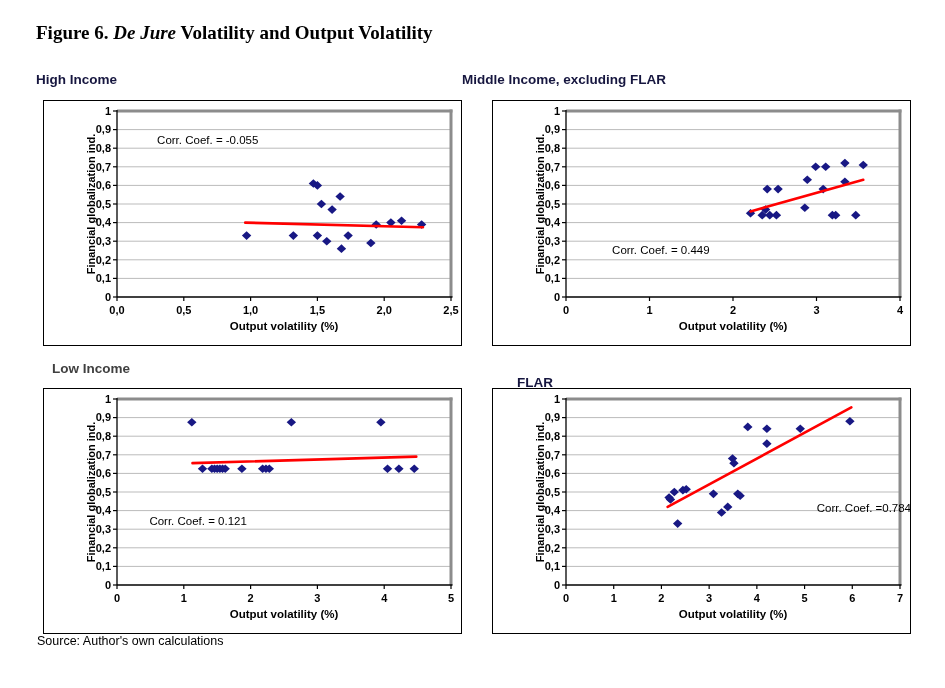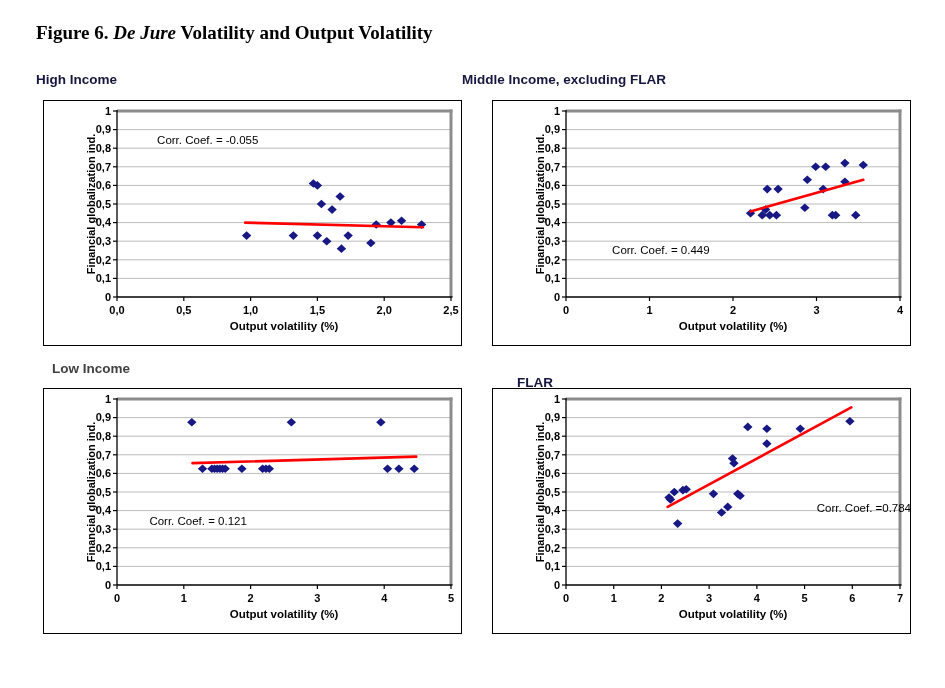--- a/index.html
+++ b/index.html
@@ -316,13 +316,14 @@
         <path d="M 250.09142857142857 37.900000000000006 L 254.79142857142855 33.60000000000001 L 259.49142857142857 37.900000000000006 L 254.79142857142855 42.2 Z" fill="#181884"></path>
         <path d="M 269.1771428571429 39.76000000000002 L 273.87714285714287 35.46000000000002 L 278.57714285714286 39.76000000000002 L 273.87714285714287 44.06000000000002 Z" fill="#181884"></path>
         <path d="M 269.1771428571429 54.639999999999986 L 273.87714285714287 50.33999999999999 L 278.57714285714286 54.639999999999986 L 273.87714285714287 58.93999999999998 Z" fill="#181884"></path>
         <path d="M 302.57714285714286 39.76000000000002 L 307.27714285714285 35.46000000000002 L 311.97714285714284 39.76000000000002 L 307.27714285714285 44.06000000000002 Z" fill="#181884"></path>
         <path d="M 352.2 32.31999999999999 L 356.9 28.019999999999992 L 361.59999999999997 32.31999999999999 L 356.9 36.61999999999999 Z" fill="#181884"></path>
         <line x1="174.63142857142856" y1="117.88000000000001" x2="358.3314285714286" y2="18.370000000000005" stroke="#ff0000" stroke-width="2.6" stroke-linecap="round"></line>
         <text x="418.022" y="122.53" text-anchor="end" font-size="11.5" fill="#000000">Corr. Coef. =0.784</text>
       </svg>
   </div>
 
+  <div class="source-note">Source: Author's own calculations</div>
 </div>
 
 </body></html>

